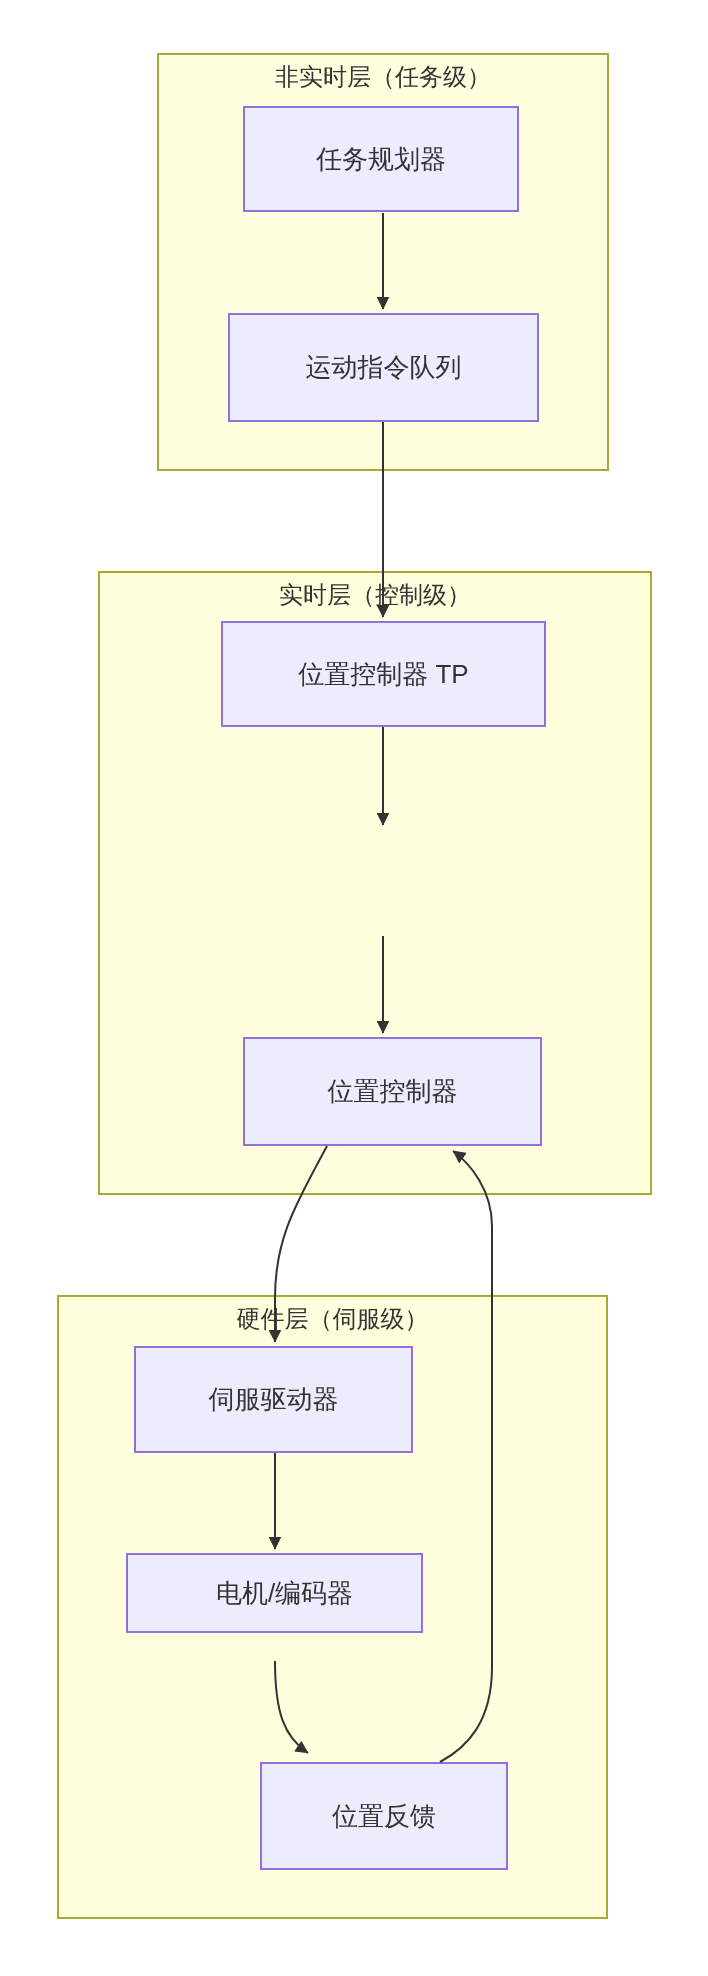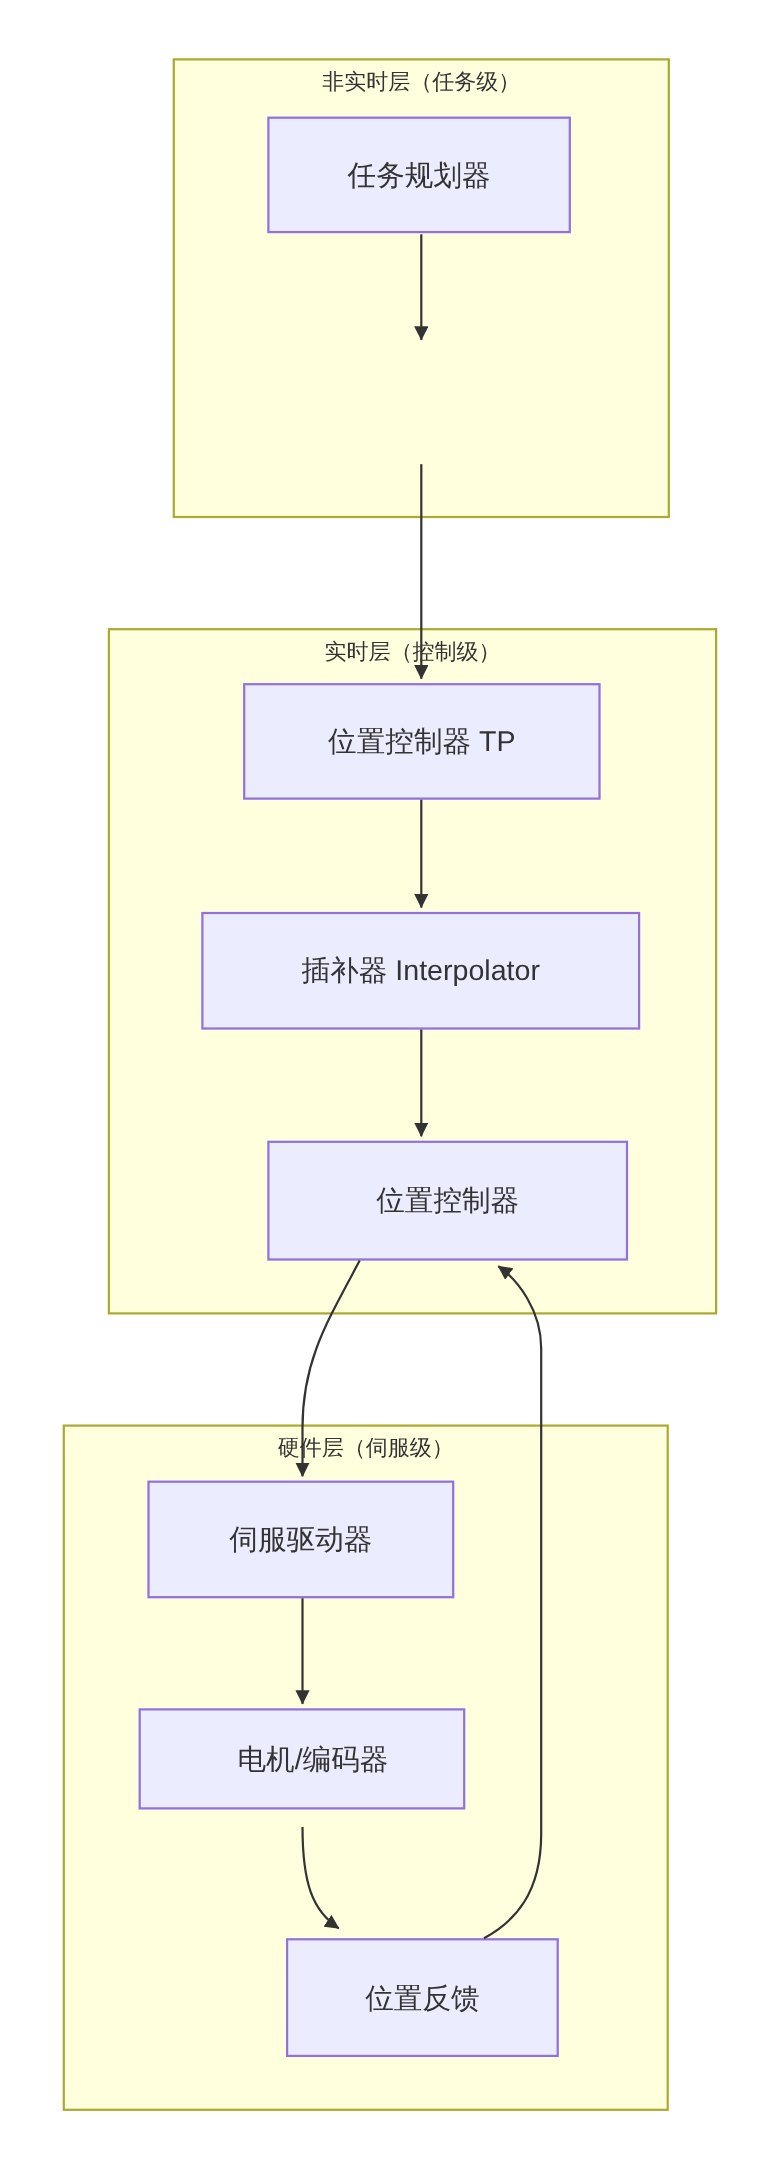--- a/index.html
+++ b/index.html
@@ -22,21 +22,21 @@
   .cluster{
     position:absolute;
     box-sizing:border-box;
     background:var(--cluster-fill);
     border:2px solid var(--cluster-border);
   }
   .cluster-title{
     position:absolute;
     top:6px;left:0;right:0;
     text-align:center;
-    font-size:20px;
+    font-size:24px;
     color:var(--text);
     white-space:nowrap;
   }
   .node{
     position:absolute;
     box-sizing:border-box;
     background:var(--node-fill);
     border:2px solid var(--node-border);
     display:flex;
     align-items:center;
@@ -63,41 +63,41 @@
 </head>
 <body>
 
 <div class="canvas">
 
   <div class="cluster" style="left:157px;top:53px;width:452px;height:418px;">
     <div class="cluster-title">非实时层（任务级）</div>
     <div class="node" style="left:84px;top:51px;width:276px;height:106px;">
       <span class="node-label">任务规划器</span>
     </div>
+    <div class="node" style="left:69px;top:258px;width:311px;height:109px;">
+      <span class="node-label">运动指令队列</span>
+    </div>
   </div>
 
   <div class="cluster" style="left:98px;top:571px;width:554px;height:624px;">
     <div class="cluster-title">实时层（控制级）</div>
     <div class="node" style="left:121px;top:48px;width:325px;height:106px;">
       <span class="node-label">位置控制器 TP</span>
     </div>
-    <div class="node" style="left:83px;top:256px;width:399px;height:107px;">
-      <span class="node-label">插补器 Interpolator</span>
-    </div>
-    <div class="node" style="left:143px;top:464px;width:328px;height:109px;">
+    <div class="node" style="left:143px;top:464px;width:299px;height:109px;">
       <span class="node-label">位置控制器</span>
     </div>
   </div>
 
   <div class="cluster" style="left:57px;top:1295px;width:551px;height:624px;">
     <div class="cluster-title">硬件层（伺服级）</div>
     <div class="node" style="left:75px;top:49px;width:279px;height:107px;">
       <span class="node-label">伺服驱动器</span>
     </div>
-    <div class="node" style="left:67px;top:256px;width:297px;height:92px;padding-left:20px;">
+    <div class="node" style="left:67px;top:256px;width:297px;height:80px;padding-left:20px;">
       <span class="node-label">电机/编码器</span>
     </div>
     <div class="node" style="left:201px;top:465px;width:248px;height:108px;font-family:Liberation Serif, serif;">
       <span class="node-label">位置反馈</span>
     </div>
   </div>
 
   <svg class="edges-layer" width="708" height="1976" viewBox="0 0 708 1976">
     <defs>
       <marker id="arrow" viewBox="0 0 10 10" refX="9.5" refY="5" markerWidth="13" markerHeight="13" markerUnits="userSpaceOnUse" orient="auto">

